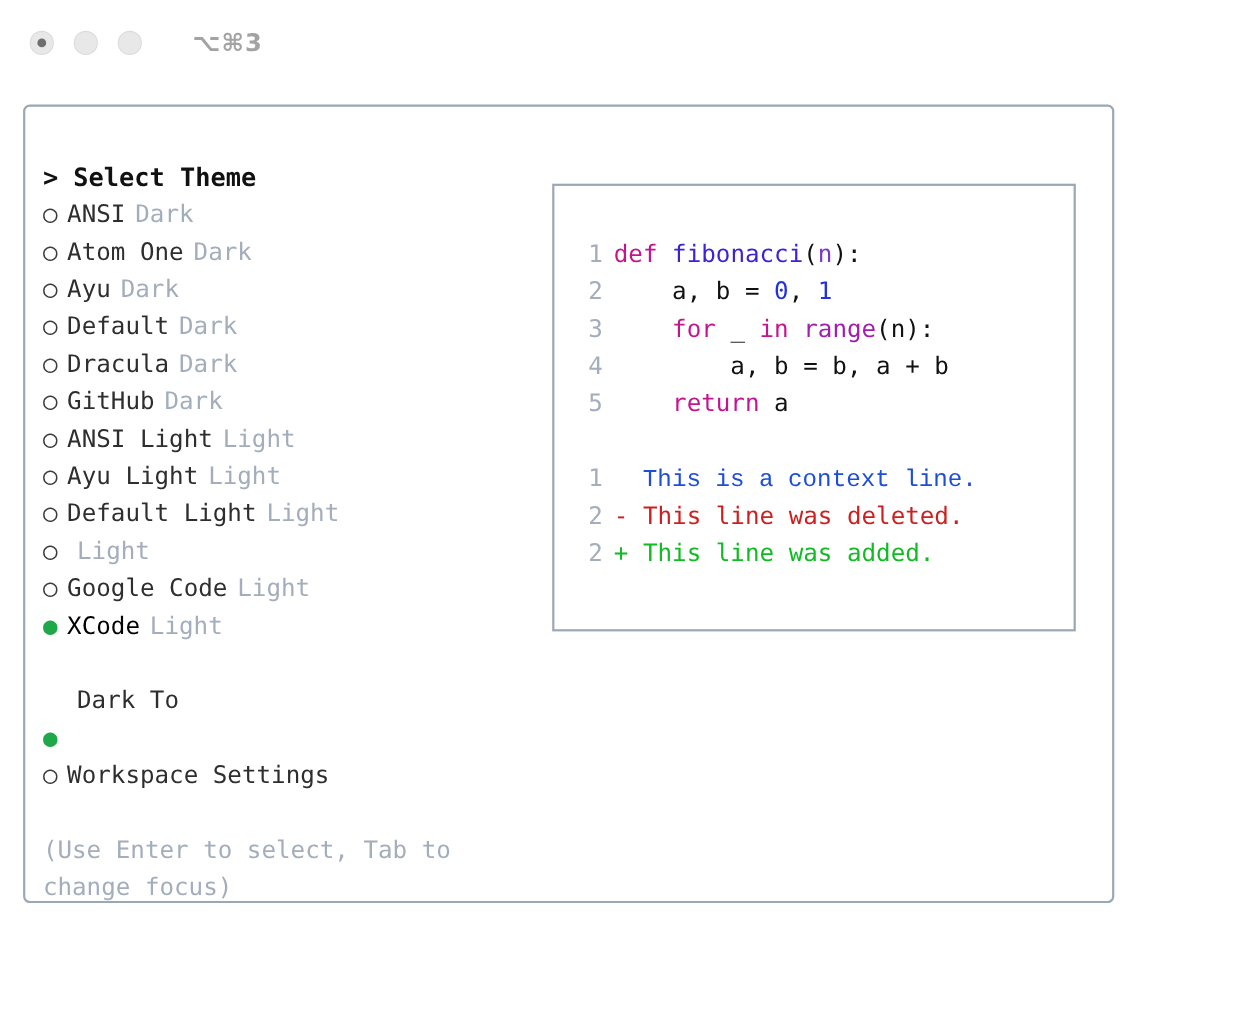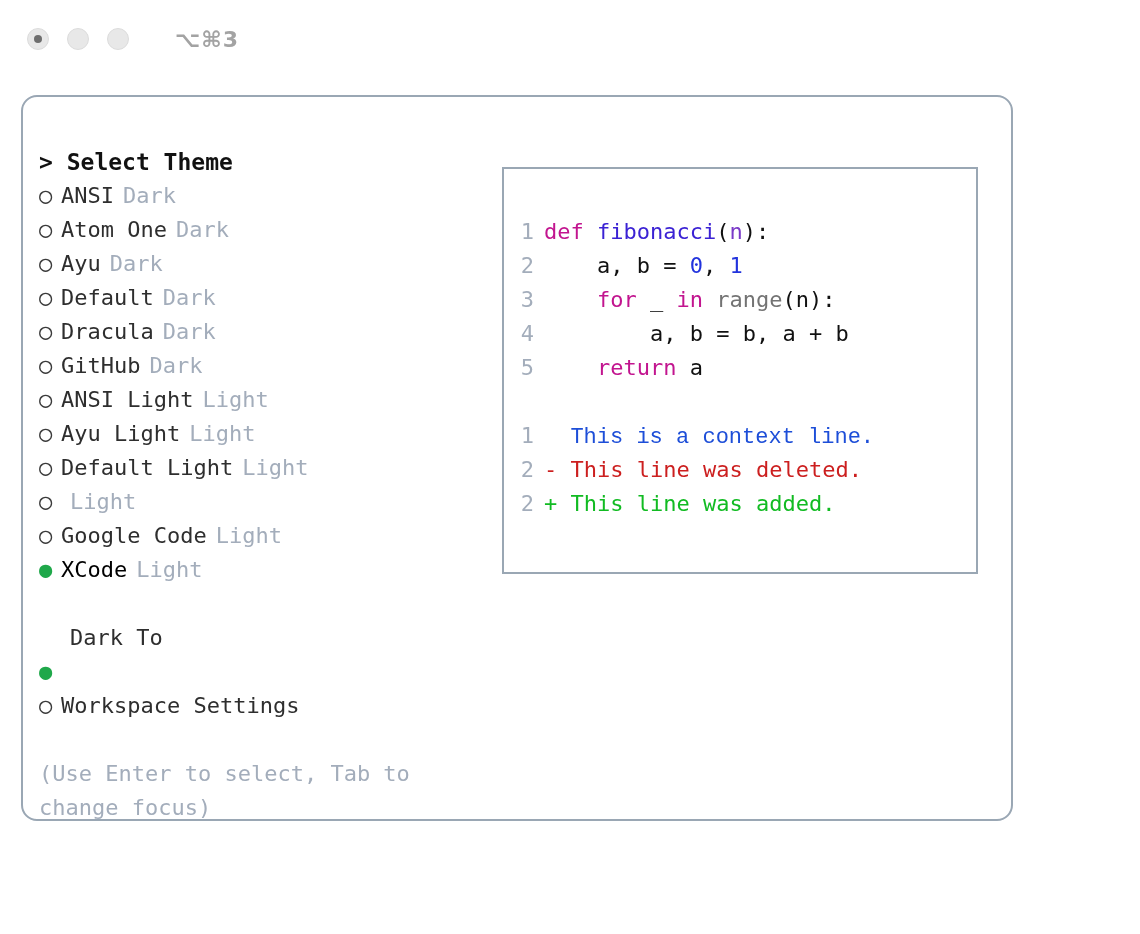--- a/index.html
+++ b/index.html
@@ -57,21 +57,21 @@
   }
 
   
   .panel {
     position: absolute;
     left: 21px;
     top: 95px;
     width: 992px;
     height: 726px;
     border: 2px solid #9aa7b4;
-    border-radius: 16px;
+    border-radius: 6px;
     box-sizing: border-box;
     background: #ffffff;
   }
 
   .columns {
     position: absolute;
     left: 0; top: 0;
     width: 100%;
     height: 100%;
   }
@@ -150,40 +150,40 @@
     margin-top: 22px;
     width: 476px;
     height: 407px;
     border: 2px solid #9aa7b4;
     box-sizing: border-box;
     background: #ffffff;
     position: relative;
   }
   .code {
     position: absolute;
-    left: 16px;
+    left: 30px;
     top: 46px;
     font-size: 22px;
     line-height: 34px;
     white-space: pre;
   }
   .cline { height: 34px; white-space: pre; }
   .lineno {
     color: #a3adbb;
     display: inline-block;
     width: 14px;
     text-align: right;
     margin-right: 10px;
   }
   .kw   { color: #c2158f; }
   .fn   { color: #3b22d4; }
   .param{ color: #7a3ac8; }
   .num  { color: #2233dd; }
   .plain{ color: #111111; }
-  .builtin { color: #737373; }
+  .builtin { color: #a21caf; }
 
   .diff-gap { height: 34px; }
   .d-ctx { color: #1d4ed8; font-family: Liberation Mono, monospace; }
   .d-del { color: #cc1f1f; }
   .d-add { color: #11bb22; }
 </style>
 </head>
 <body>
 
 <div class="titlebar">

